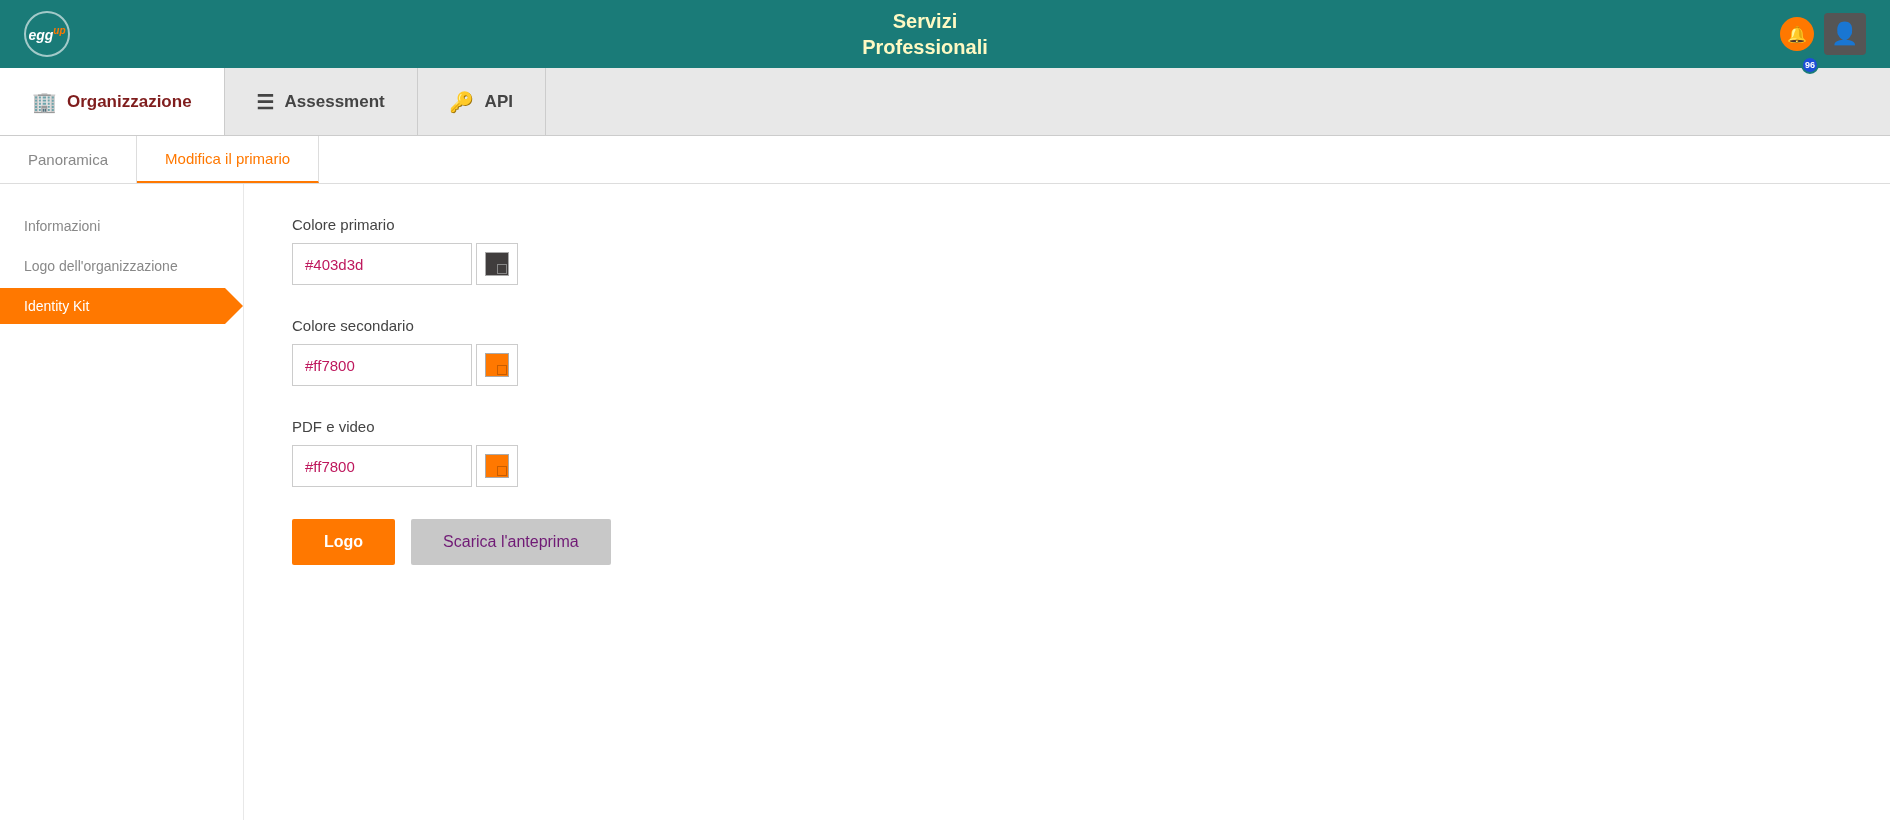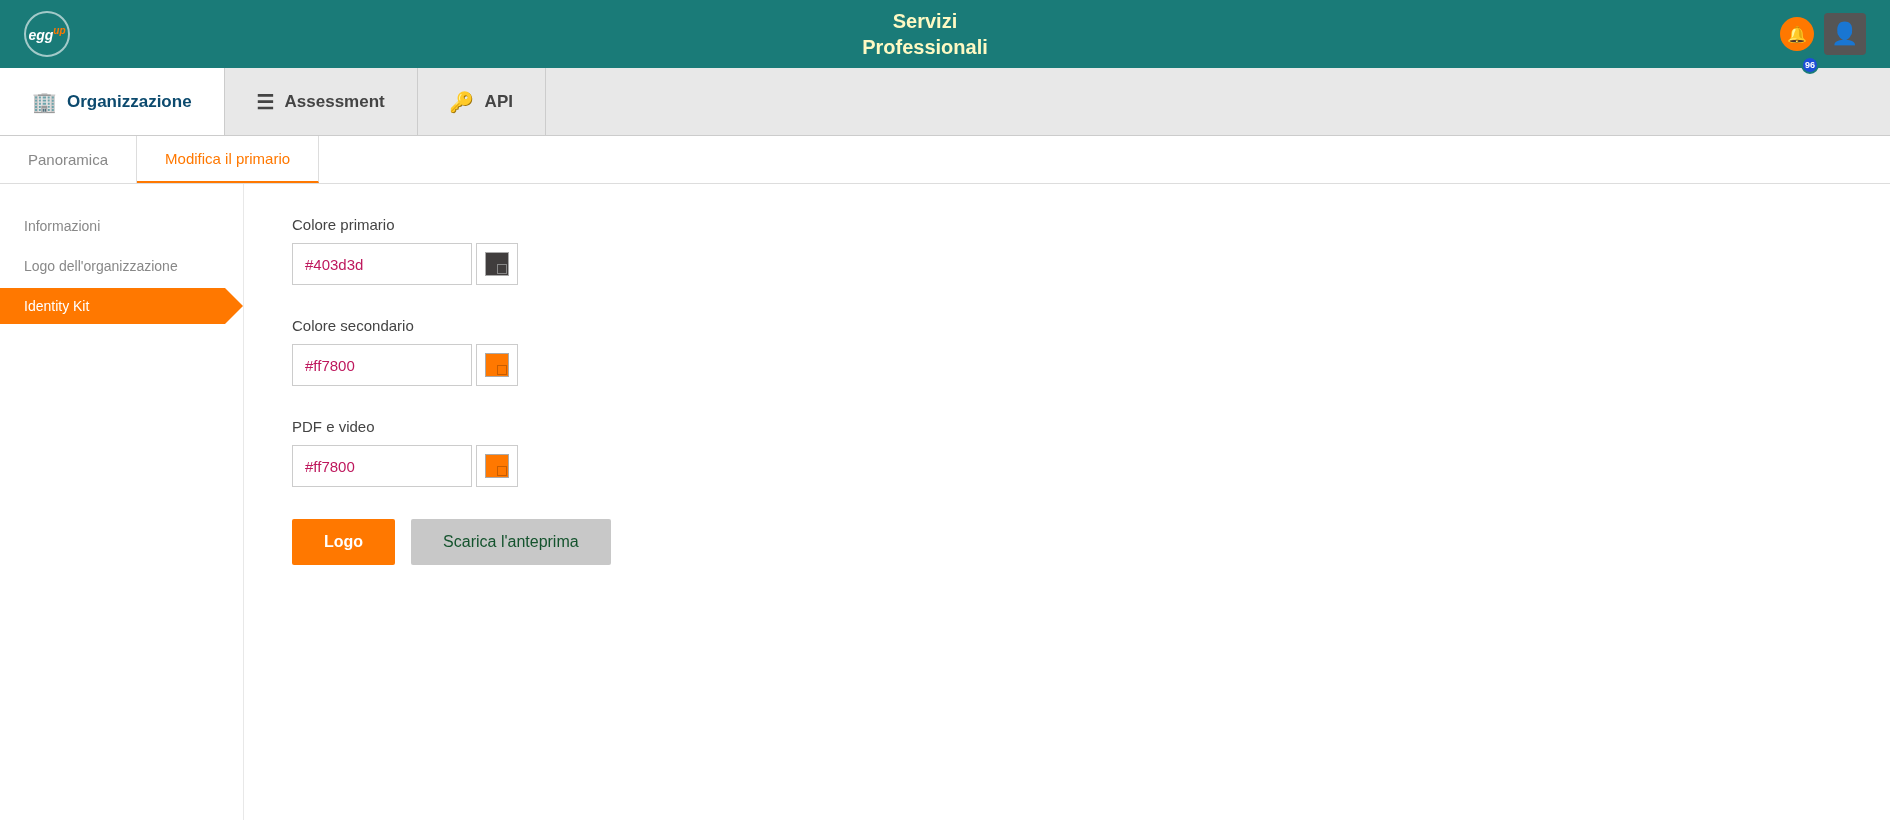--- a/index.html
+++ b/index.html
@@ -228,21 +228,21 @@
       color: white;
       border: none;
       padding: 14px 32px;
       font-size: 16px;
       font-weight: bold;
       cursor: pointer;
       border-radius: 2px;
     }
     .btn-preview {
       background: #c8c8c8;
-      color: #14532d;
+      color: #701a75;
       border: none;
       padding: 14px 32px;
       font-size: 16px;
       font-weight: normal;
       cursor: default;
       border-radius: 2px;
     }
 
     
     .notif-dot {
@@ -297,21 +297,21 @@
       <span style="color:white;font-size:22px;">👤</span>
     </div>
   </div>
 </div>
 
 <div class="main-content">
 
   <div class="tabs-row">
     <div class="tab-item active">
       <span class="tab-icon" style="color:#ff7800;">🏢</span>
-      <span style="color:#0c4a6e;">Organizzazione</span>
+      <span style="color:#7f1d1d;">Organizzazione</span>
     </div>
     <div class="tab-item inactive">
       <span class="tab-icon">☰</span>
       <span>Assessment</span>
     </div>
     <div class="tab-item inactive">
       <span class="tab-icon">🔑</span>
       <span>API</span>
     </div>
     <div style="flex:1;background:#e8e8e8;"></div>

